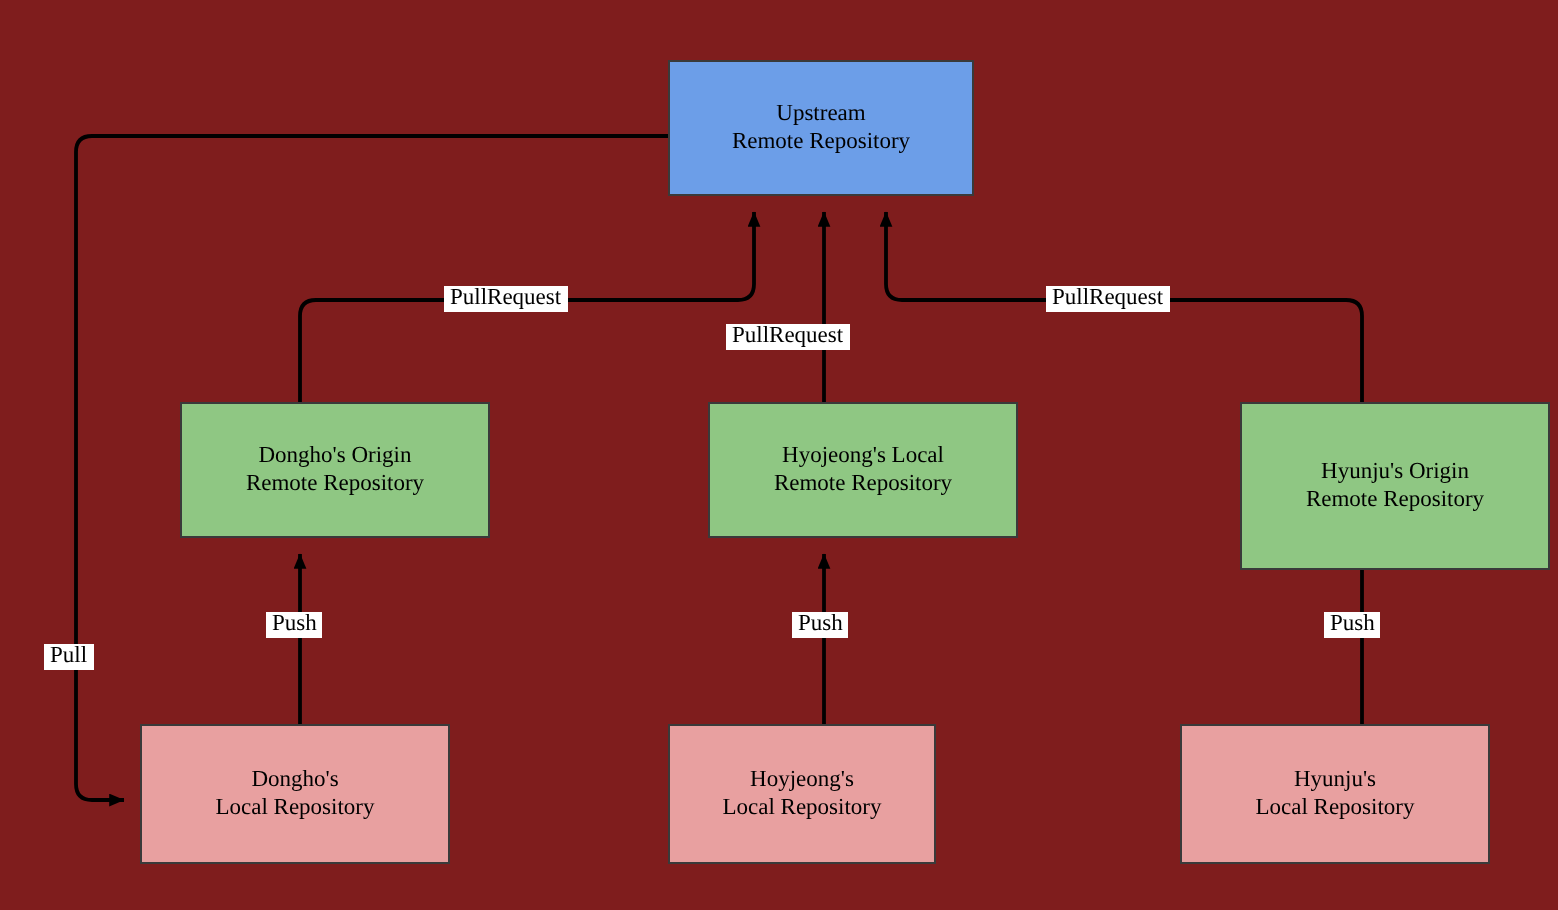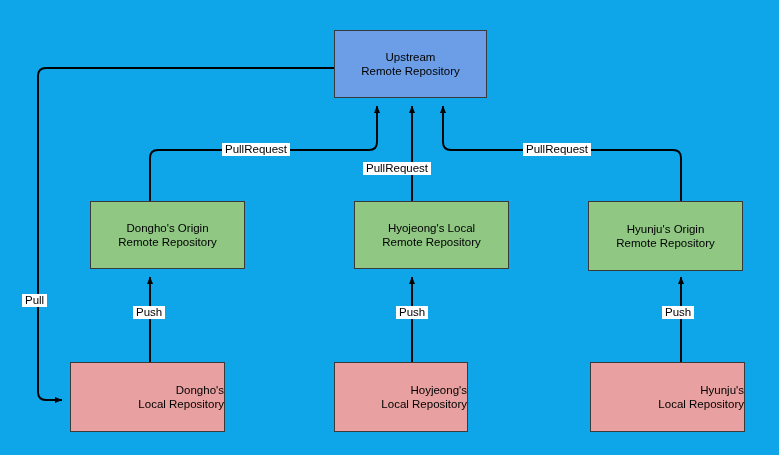--- a/index.html
+++ b/index.html
@@ -4,23 +4,23 @@
 <style>
   html, body {
     margin: 0;
     padding: 0;
     background: #ffffff;
   }
   #canvas {
     position: relative;
     width: 779px;
     height: 455px;
-    background: #0ea5e9;
+    background: #7f1d1d;
     overflow: hidden;
-    font-family: Liberation Sans, sans-serif;
+    font-family: Liberation Serif, serif;
   }
   #edge-layer {
     position: absolute;
     left: 0;
     top: 0;
     width: 779px;
     height: 455px;
   }
   .node {
     position: absolute;
@@ -32,21 +32,21 @@
     justify-content: center;
     text-align: center;
     color: #000000;
     font-size: 11.5px;
     line-height: 14px;
     z-index: 3;
   }
   .node-line { display: block; white-space: nowrap; }
   .node.upstream { background: #6c9ee8; }
   .node.origin   { background: #8fc783; margin-left: 20px; }
-  .node.local    { background: #e8a0a0; align-items: flex-end; }
+  .node.local    { background: #e8a0a0; }
 
   .edge-label {
     position: absolute;
     font-size: 11.5px;
     line-height: 13px;
     color: #000000;
     background: #ffffff;
     padding: 0 3px;
     white-space: nowrap;
     z-index: 4;
@@ -87,41 +87,41 @@
   <div class="node origin" style="left:70px; top:201px; width:155px; height:68px;">
     <span class="node-line">Dongho's Origin</span>
     <span class="node-line">Remote Repository</span>
   </div>
 
   <div class="node origin" style="left:334px; top:201px; width:155px; height:68px;">
     <span class="node-line">Hyojeong's Local</span>
     <span class="node-line">Remote Repository</span>
   </div>
 
-  <div class="node origin" style="left:568px; top:201px; width:155px; height:70px;">
+  <div class="node origin" style="left:600px; top:201px; width:155px; height:84px;">
     <span class="node-line">Hyunju's Origin</span>
     <span class="node-line">Remote Repository</span>
   </div>
 
   <div class="node local" style="left:70px; top:362px; width:155px; height:70px;">
     <span class="node-line">Dongho's</span>
     <span class="node-line">Local Repository</span>
   </div>
 
   <div class="node local" style="left:334px; top:362px; width:134px; height:70px;">
     <span class="node-line">Hoyjeong's</span>
     <span class="node-line">Local Repository</span>
   </div>
 
   <div class="node local" style="left:590px; top:362px; width:155px; height:70px;">
     <span class="node-line">Hyunju's</span>
     <span class="node-line">Local Repository</span>
   </div>
 
-  <div class="edge-label" style="left:22px; top:294px;">Pull</div>
+  <div class="edge-label" style="left:22px; top:322px;">Pull</div>
 
   <div class="edge-label" style="left:222px; top:143px;">PullRequest</div>
 
   <div class="edge-label" style="left:363px; top:162px;">PullRequest</div>
 
   <div class="edge-label" style="left:523px; top:143px;">PullRequest</div>
 
   <div class="edge-label" style="left:133px; top:306px;">Push</div>
 
   <div class="edge-label" style="left:396px; top:306px;">Push</div>

